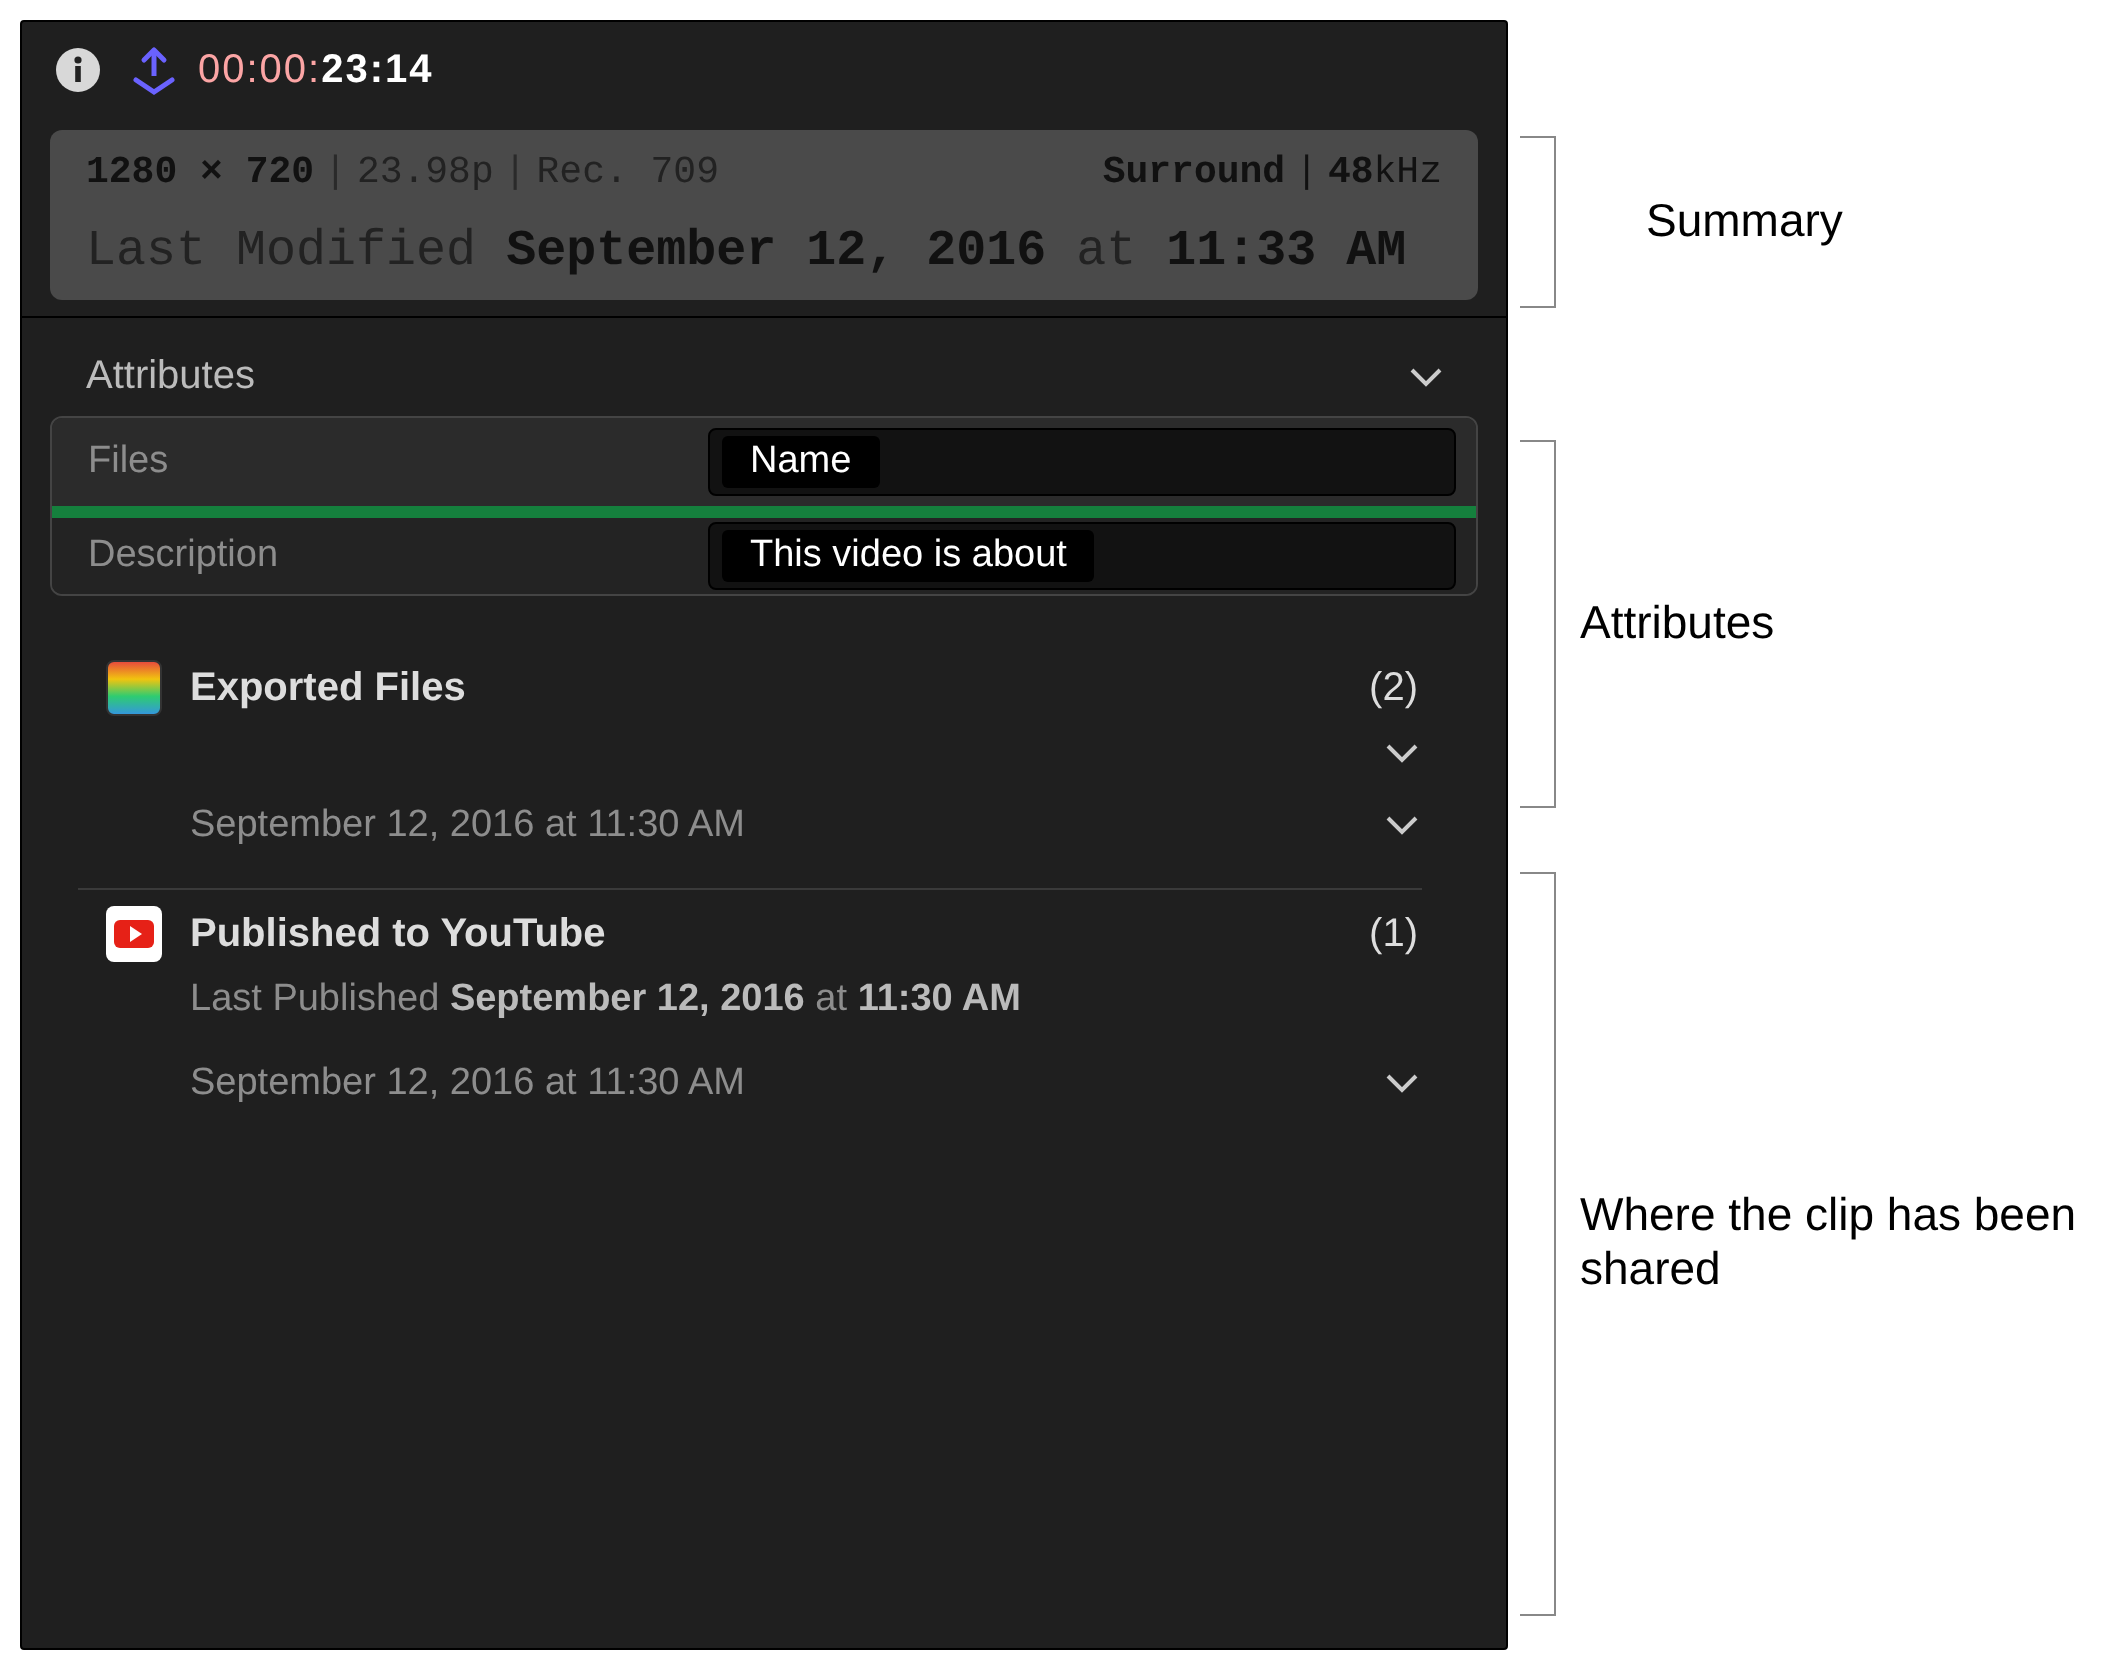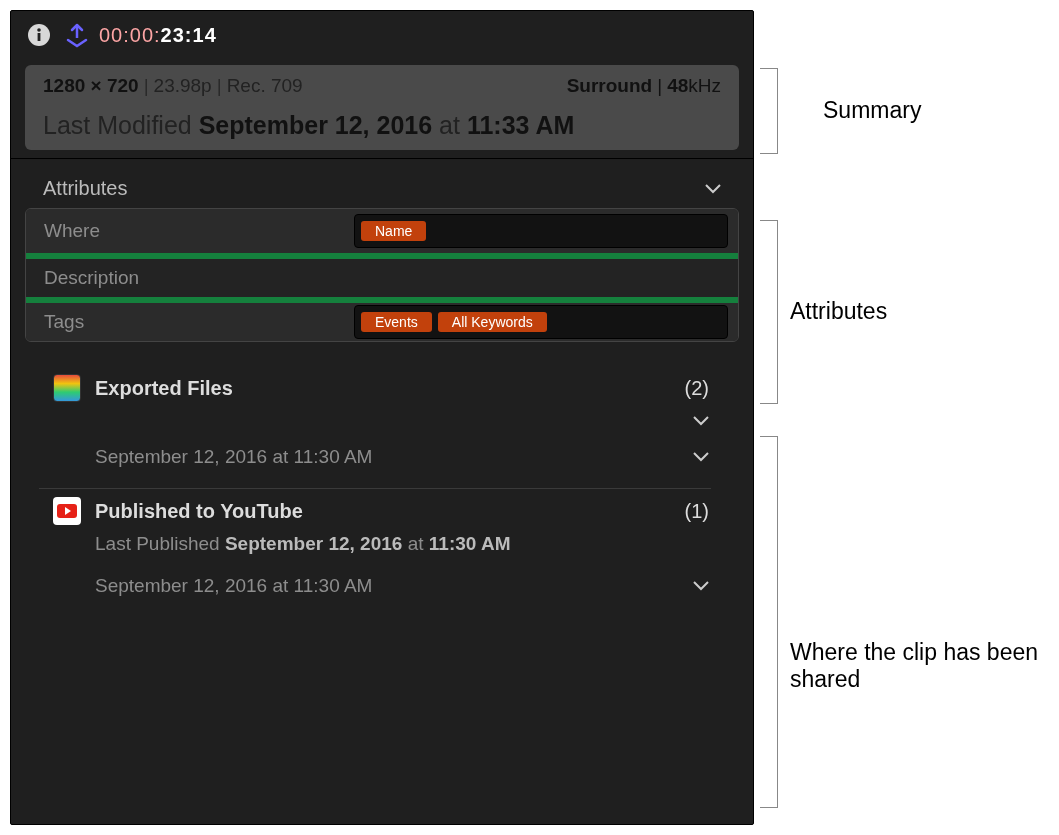--- a/index.html
+++ b/index.html
@@ -46,20 +46,21 @@
       color: #ddd;
       font-weight: 400;
     }
     .timecode-dim { color: #fca5a5; font-size: 20px; letter-spacing: 1px; }
     .timecode-bright { color: #fff; font-size: 20px; font-weight:600; letter-spacing:1px; }
     .summary-box {
       margin: 6px 14px 8px 14px;
       background: #4a4a4a;
       border-radius: 6px;
       padding: 10px 18px;
+      font-family: Liberation Mono, monospace;
     }
     .summary-top { display:flex; align-items:baseline; }
     .summary-top-left { flex:1; font-size:19px; font-weight:700; color:#111; }
     .summary-top-left .sep { color:#2a2a2a; font-weight:400; margin:0 5px; }
     .summary-top-left .light { font-weight:400; color:#222; }
     .summary-top-right { font-size:19px; font-weight:700; color:#111; }
     .summary-top-right .sep { font-weight:400; margin:0 5px; }
     .summary-top-right .light { font-weight:400; }
     .summary-bot {
       font-size:25px;
@@ -99,23 +100,23 @@
       height:34px;
       background:#121212;
       border:1px solid #000;
       border-radius:4px;
       display:flex;
       align-items:center;
       padding:0 6px;
       gap:6px;
     }
     .token {
-      background:#c2410c;
+      background:#000000;
       color:#fff;
-      font-size:14px;
+      font-size:19px;
       padding: 2px 14px;
       border-radius:3px;
       white-space:nowrap;
     }
     .share-section { padding: 18px 28px 0 14px; }
     .share-block { margin-bottom:10px; }
     .share-head {
       display:flex;
       align-items:center;
       padding: 4px 6px 4px 28px;
@@ -224,33 +225,29 @@
       <span>Attributes</span>
       <span class="spacer"></span>
       <span class="chev">
         <svg width="16" height="10" viewBox="0 0 16 10">
             <path d="M1 1 L8 8 L15 1" stroke="#ccc" stroke-width="2" fill="none"></path>
           </svg>
       </span>
     </div>
     <div class="attr-rows">
       <div class="attr-row">
-        <div class="attr-label">Where</div>
+        <div class="attr-label">Files</div>
         <div class="attr-field">
           <span class="token">Name</span>
         </div>
       </div>
       <div class="attr-row">
         <div class="attr-label">Description</div>
-      </div>
-      <div class="attr-row">
-        <div class="attr-label">Tags</div>
         <div class="attr-field">
-          <span class="token">Events</span>
-          <span class="token">All Keywords</span>
+          <span class="token">This video is about</span>
         </div>
       </div>
     </div>
   </div>
 
   <div class="share-section">
     <div class="share-block">
       <div class="share-head">
         <div class="share-icon-box exported-icon"></div>
         <div class="share-title">Exported Files</div>
@@ -302,13 +299,13 @@
   </div>
 </div>
 
 <div class="callout" style="left:760px; top:68px; height:86px;"></div>
 <div class="callout-label" style="left:823px; top:97px;">Summary</div>
 
 <div class="callout" style="left:760px; top:220px; height:184px;"></div>
 <div class="callout-label" style="left:790px; top:298px;">Attributes</div>
 
 <div class="callout" style="left:760px; top:436px; height:372px;"></div>
-<div class="callout-label" style="left:790px; top:639px; width:250px; white-space:normal;">Where the clip has been shared</div>
+<div class="callout-label" style="left:790px; top:594px; width:250px; white-space:normal;">Where the clip has been shared</div>
 
 </body></html>

